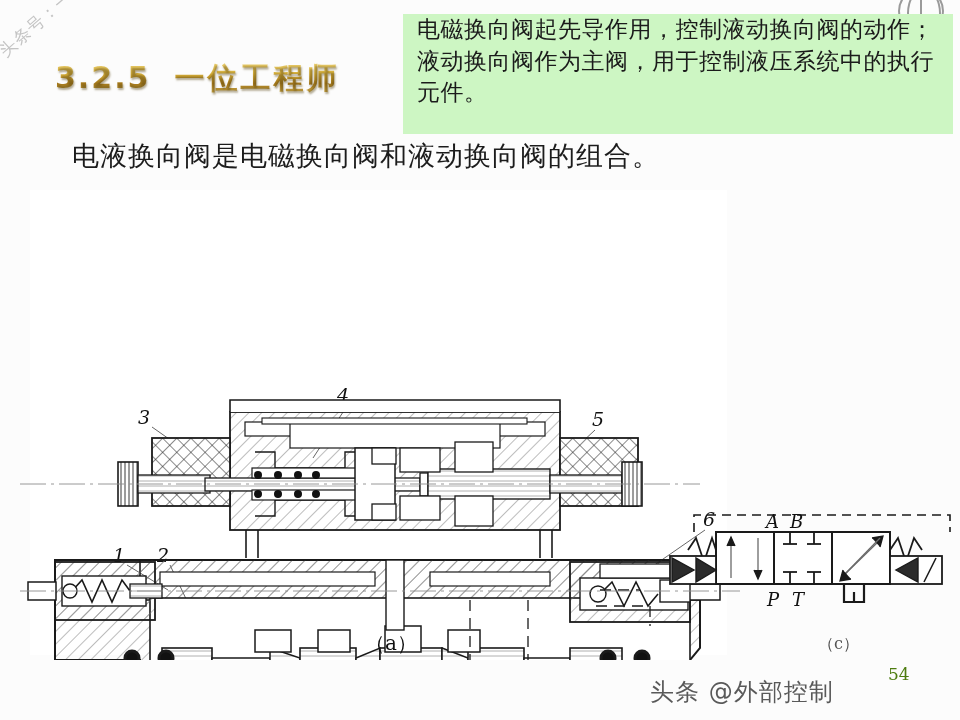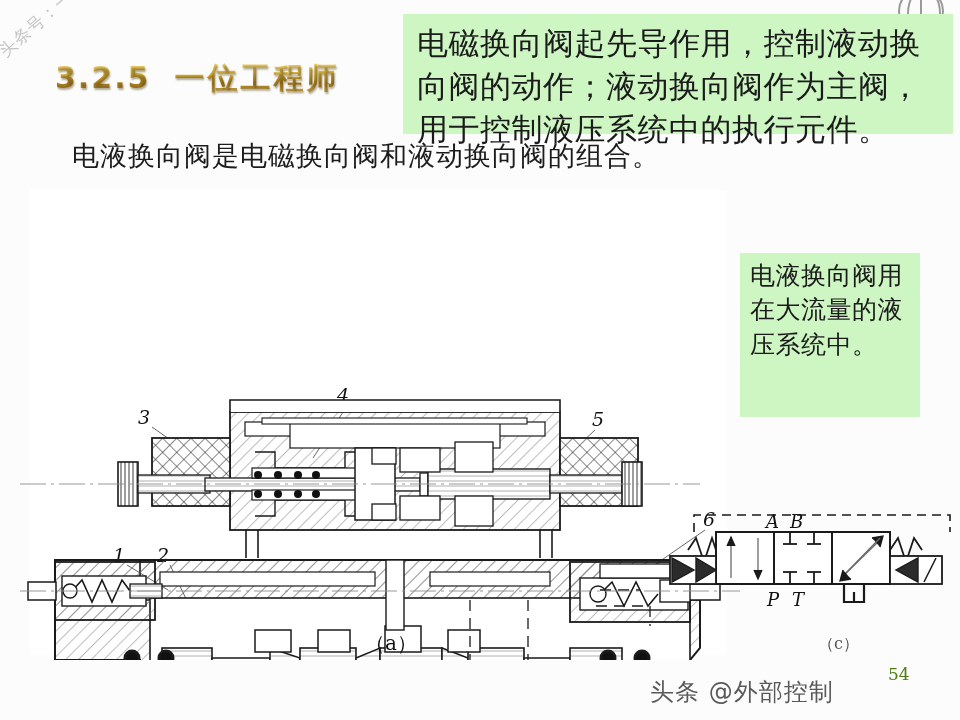--- a/index.html
+++ b/index.html
@@ -96,22 +96,22 @@
   
   .callout {
     position: absolute;
     background: #cdf6c3;
     color: #1b1b1b;
     font-family: "DejaVu Serif", "Liberation Serif", serif;
   }
   #callout-top {
     left: 403px; top: 14px;
     width: 550px; height: 120px;
-    padding: 8px 10px 4px 14px;
-    font-size: 31px;
+    padding: 0 10px 4px 14px;
+    font-size: 23px;
     line-height: 1.38;
     letter-spacing: .5px;
   }
   #callout-right {
     left: 740px; top: 253px;
     width: 180px; height: 164px;
     padding: 6px 4px 0 10px;
     font-size: 25px;
     line-height: 1.37;
     letter-spacing: .5px;
@@ -157,21 +157,20 @@
   <div class="wm-globe"></div>
 
   <div id="title">
     <span class="num">3.2.5</span><span>一位工程师</span>
   </div>
 
   <div id="subtitle">电液换向阀是电磁换向阀和液动换向阀的组合。</div>
 
   <div id="callout-top" class="callout">电磁换向阀起先导作用，控制液动换向阀的动作；液动换向阀作为主阀，用于控制液压系统中的执行元件。</div>
 
-  <div id="callout-right" class="callout">电液换向阀用在大流量的液压系统中。</div>
 
   <div id="figure-panel-2"></div>
 
   <div id="drawing-wrap">
     <svg width="960" height="470" viewBox="0 0 960 470" xmlns="http://www.w3.org/2000/svg">
       <defs>
         <pattern id="hatchR" width="9" height="9" patternTransform="rotate(45)" patternUnits="userSpaceOnUse">
           <line x1="0" y1="0" x2="0" y2="9" stroke="#7b7b7b" stroke-width="1"></line>
         </pattern>
         <pattern id="hatchL" width="9" height="9" patternTransform="rotate(-45)" patternUnits="userSpaceOnUse">

